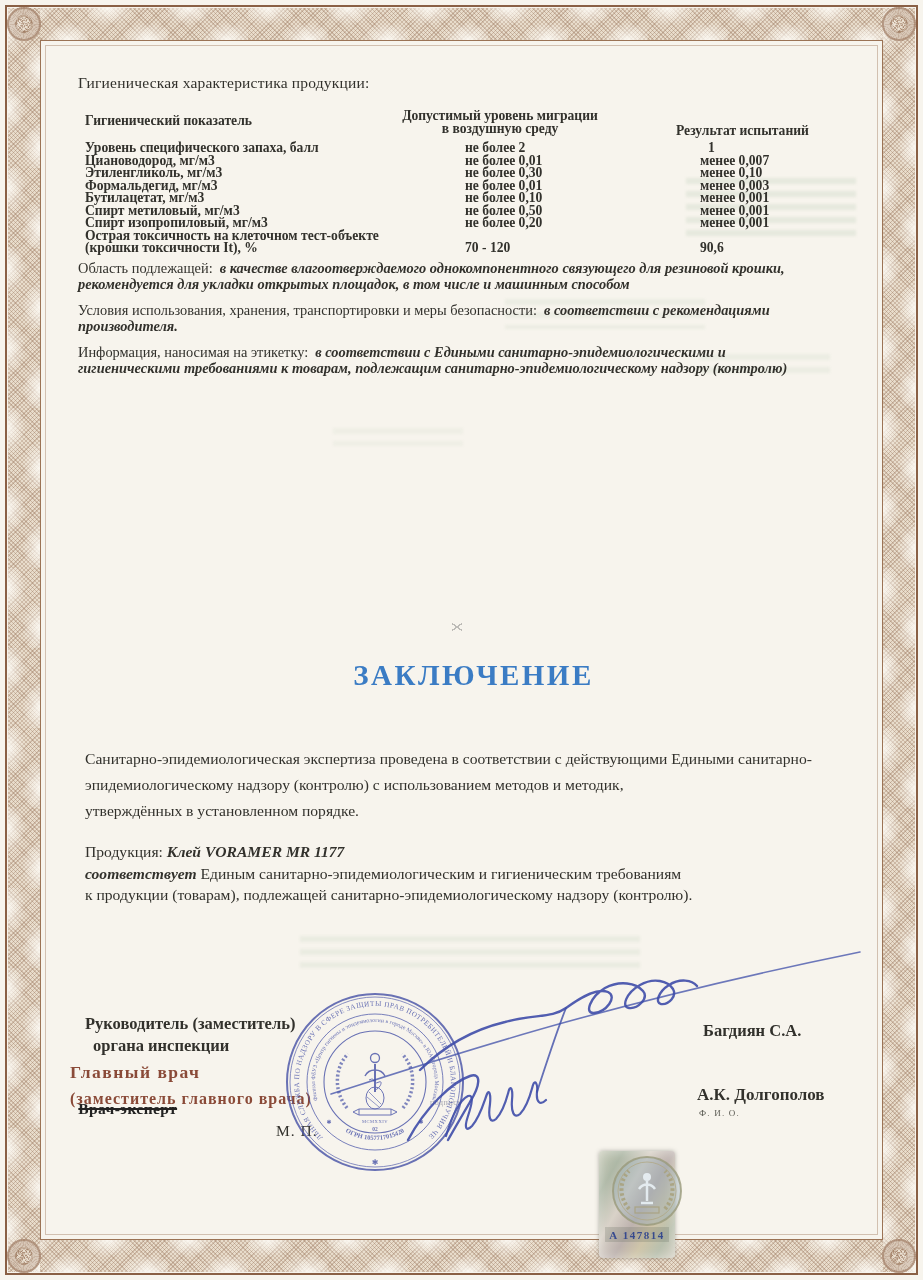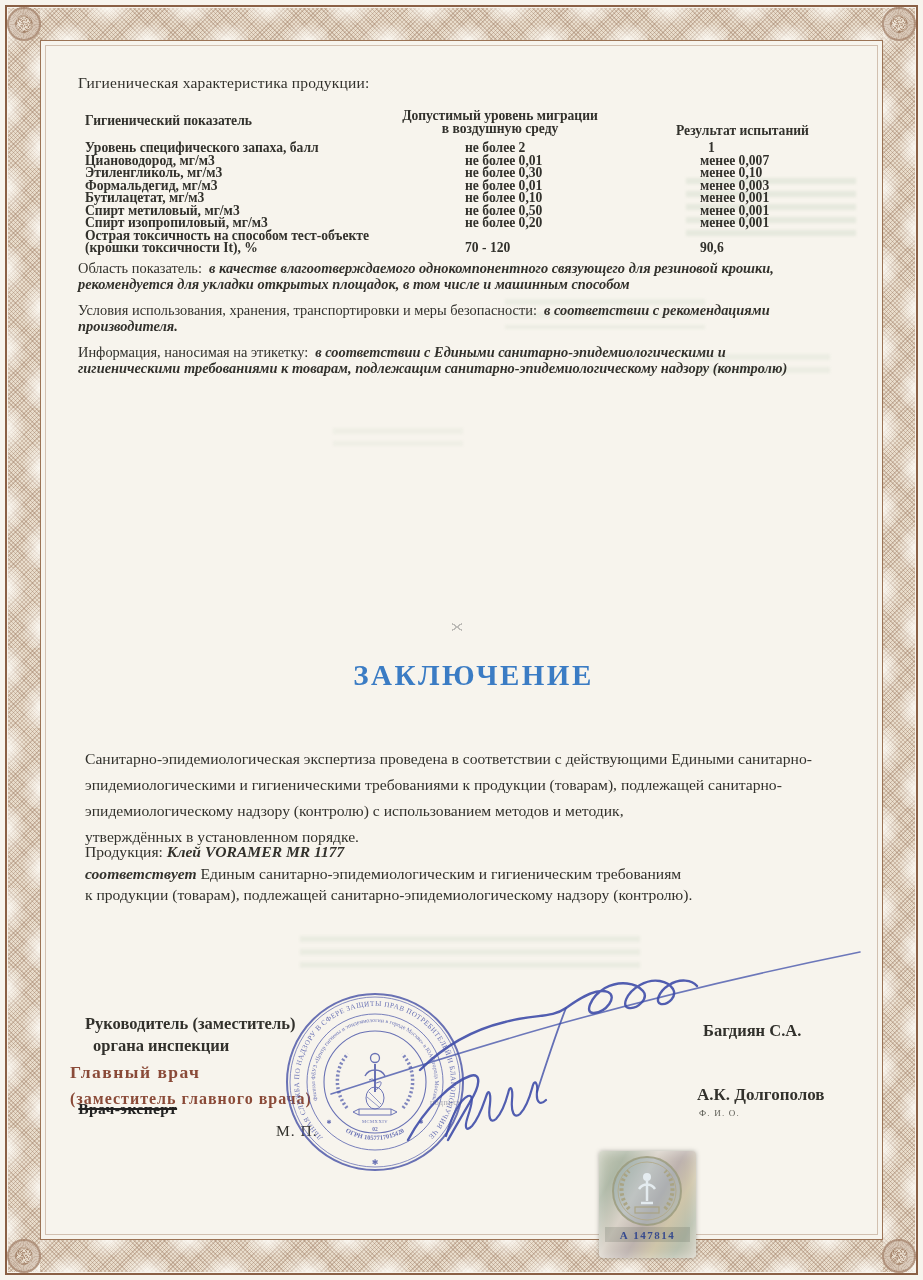--- a/index.html
+++ b/index.html
@@ -83,21 +83,21 @@
 
   
   .stamp{position:absolute;left:273px;top:980px;z-index:4;opacity:.82;}
   .stamp-stroke{stroke:var(--stamp-blue,#4a55a8);fill:none;}
   .stamp-fill{fill:var(--stamp-blue,#4a55a8);}
   .stamp text, .stamp textPath{font-family:"Liberation Serif","DejaVu Serif",serif;}
   .signatures{position:absolute;left:0;top:0;z-index:5;pointer-events:none;}
   .ink{stroke:var(--ink-blue,#3e4da8);fill:none;stroke-linecap:round;}
 
   
-  .hologram{position:absolute;left:599px;top:1151px;width:97px;height:107px;z-index:4;border-radius:4px;
+  .hologram{position:absolute;left:599px;top:1151px;width:76px;height:107px;z-index:4;border-radius:4px;
     background:linear-gradient(120deg,#c8cbb9 0%,#aeb8a6 18%,#d9d2c8 38%,#bdb2ae 55%,#cfc5a9 70%,#b9c0ae 85%,#d3cec0 100%);
     box-shadow:0 0 4px rgba(110,110,100,.5), inset 0 0 12px rgba(255,255,255,.45);}
   .holo-serial{position:absolute;left:0;right:0;top:78px;text-align:center;
     font-size:11px;font-weight:bold;letter-spacing:1.5px;color:#223a8c;opacity:.85;}
   .holo-band{position:absolute;left:6px;right:6px;top:76px;height:15px;background:rgba(90,100,88,.22);}
 </style>
 </head>
 <body>
 
 <div class="page">
@@ -160,49 +160,48 @@
       <span class="c1">Спирт метиловый, мг/м3</span>
       <span class="c2">не более 0,50</span>
       <span class="c3">менее 0,001</span>
     </div>
     <div class="trow" style="top:105px;">
       <span class="c1">Спирт изопропиловый, мг/м3</span>
       <span class="c2">не более 0,20</span>
       <span class="c3">менее 0,001</span>
     </div>
     <div class="trow" style="top:117.5px;">
-      <span class="c1">Острая токсичность на способом тест-объекте</span>
+      <span class="c1">Острая токсичность на клеточном тест-объекте</span>
     </div>
     <div class="trow" style="top:130px;">
       <span class="c1">(крошки токсичности It), %</span>
       <span class="c2">70 - 120</span>
       <span class="c3">90,6</span>
     </div>
   </div>
 
   <div class="abs para" style="top:260px;">
-    <div class="pline"><span class="plab">Область показатель:</span><span class="b gap">в качестве влагоотверждаемого однокомпонентного связующего для резиновой крошки,</span></div>
+    <div class="pline"><span class="plab">Область подлежащей:</span><span class="b gap">в качестве влагоотверждаемого однокомпонентного связующего для резиновой крошки,</span></div>
     <div class="pline b">рекомендуется для укладки открытых площадок, в том числе и машинным способом</div>
   </div>
 
   <div class="abs para" style="top:302px;">
     <div class="pline"><span class="plab">Условия использования, хранения, транспортировки и меры безопасности:</span><span class="b gap">в соответствии с рекомендациями</span></div>
     <div class="pline b">производителя.</div>
   </div>
 
   <div class="abs para" style="top:344px;">
     <div class="pline"><span class="plab">Информация, наносимая на этикетку:</span><span class="b gap">в соответствии с Едиными санитарно-эпидемиологическими и</span></div>
     <div class="pline b">гигиеническими требованиями к товарам, подлежащим санитарно-эпидемиологическому надзору (контролю)</div>
   </div>
 
   <div class="abs conclusion-title">ЗАКЛЮЧЕНИЕ</div>
 
   <div class="abs concl-body">
     <div>Санитарно-эпидемиологическая экспертиза проведена в соответствии с действующими Едиными санитарно-</div>
-    <div>эпидемиологическими и гигиеническими требованиями к продукции (товарам), подлежащей санитарно-</div>
     <div>эпидемиологическому надзору (контролю)  с использованием методов и методик,</div>
     <div>утверждённых в установленном порядке.</div>
   </div>
 
   <div class="abs product">
     <div><span>Продукция:</span> <span class="b">Клей VORAMER MR 1177</span></div>
     <div><span class="b">соответствует</span><span> Единым санитарно-эпидемиологическим и гигиеническим требованиям</span></div>
     <div>к продукции (товарам), подлежащей санитарно-эпидемиологическому надзору (контролю).</div>
   </div>
 

